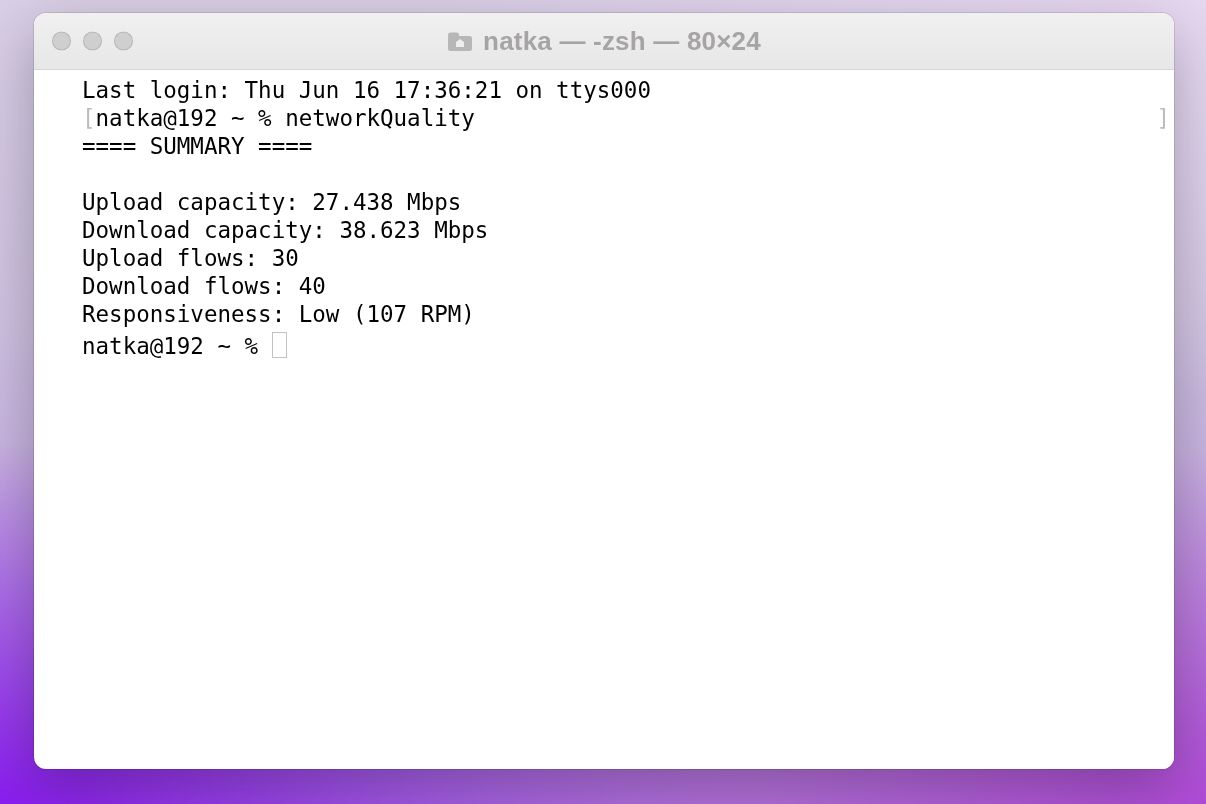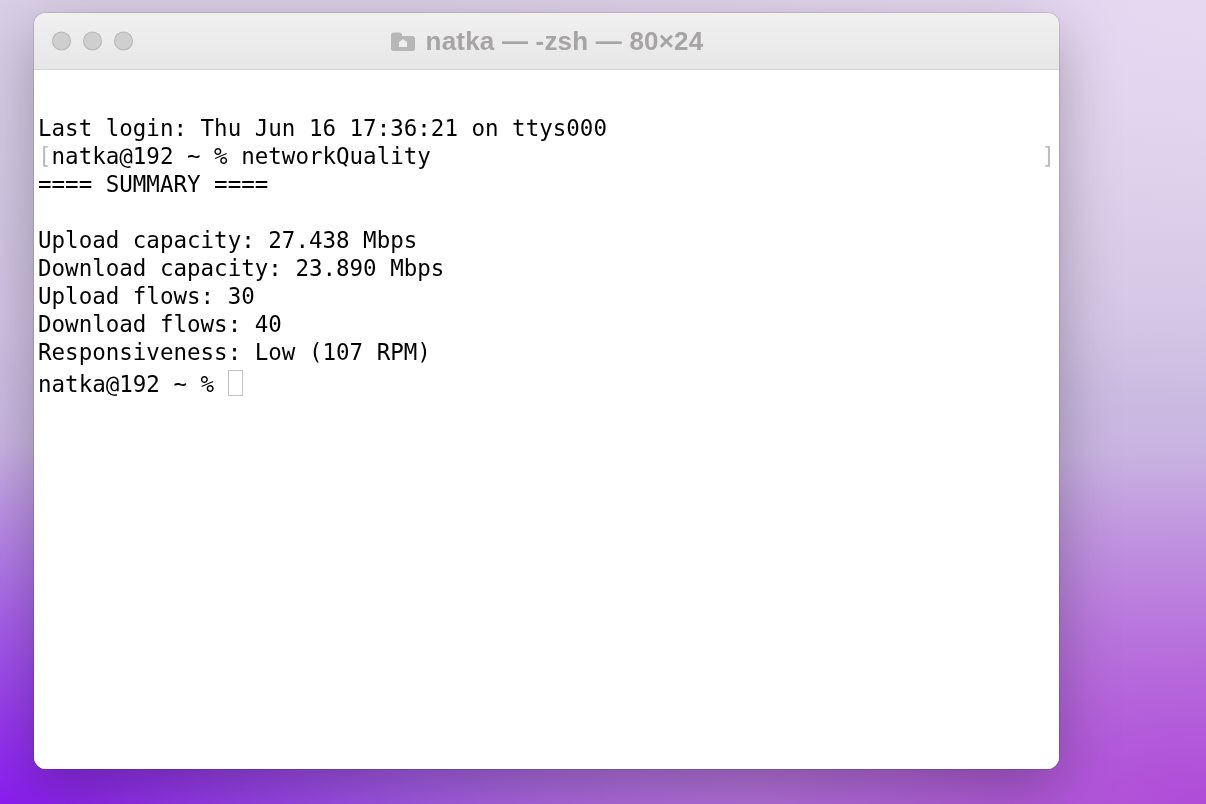--- a/index.html
+++ b/index.html
@@ -6,44 +6,44 @@
   
   .wallpaper{
     position:absolute;inset:0;
     background:
       radial-gradient(ellipse 120% 80% at 100% 100%, #b04bd8 0%, rgba(176,75,216,0) 55%),
       radial-gradient(ellipse 140% 100% at 0% 100%, #8a1df0 0%, rgba(138,29,240,0) 45%),
       radial-gradient(ellipse 120% 90% at 100% 0%, #e7d8f2 0%, rgba(231,216,242,0) 55%),
       linear-gradient(180deg,#d9cfe6 0%, #cfc2e2 40%, #b98ee0 100%);
   }
   .window{
-    position:absolute;left:34px;top:13px;width:1025px;height:756px;
+    position:absolute;left:34px;top:13px;width:1140px;height:756px;
     border-radius:12px;overflow:hidden;
     box-shadow:0 20px 60px rgba(0,0,0,.28),0 0 0 1px rgba(0,0,0,.1);
     background:#ffffff;
-    display:flex;flex-direction:column;gap:38px;
+    display:flex;flex-direction:column;
   }
   .titlebar{
     height:56px;flex:0 0 56px;
     background:linear-gradient(#f1f0f0,#e8e7e7);
     border-bottom:1px solid #d6d5d5;
     display:flex;align-items:center;position:relative;
   }
   .traffic{display:flex;gap:12px;position:absolute;left:18px;top:50%;transform:translateY(-50%);}
   .dot{width:17px;height:17px;border-radius:50%;background:#cfcfcf;border:1px solid rgba(0,0,0,.12);}
   .title-wrap{
     margin:0 auto;display:flex;align-items:center;gap:10px;
     color:#a6a4a4;font-weight:700;font-size:26px;letter-spacing:.2px;
   }
   .title-wrap svg{display:block;}
   .term-body{
     flex:1;background:#ffffff;position:relative;
     font-family:"SF Mono",ui-monospace,Menlo,Consolas,monospace;
     font-size:22.5px;line-height:28px;color:#000;
-    padding:6px 0 0 4px;white-space:pre;
+    padding:6px 0 0 4px;white-space:pre;margin-left:44px;
   }
   .bracket{color:#bcbcbc;}
   .cursor{
     display:inline-block;width:13px;height:24px;
     border:1.5px solid #c2c2c2;transform:translateY(4px);
   }
   .rbracket{position:absolute;top:34px;right:4px;color:#bcbcbc;}
 </style>
 </head>
 <body>
@@ -68,20 +68,20 @@
       </span>
       <span>natka — -zsh — 80×24</span>
     </div>
   </div>
 
   <div class="term-body"><span>Last login: Thu Jun 16 17:36:21 on ttys000</span>
 <span class="bracket">[</span><span>natka@192 ~ % </span><span>networkQuality</span><span class="rbracket">]</span>
 <span>==== SUMMARY ====</span>
 
 <span>Upload capacity: 27.438 Mbps</span>
-<span>Download capacity: 23.890 Mbps</span>
+<span>Download capacity: 38.623 Mbps</span>
 <span>Upload flows: 30</span>
 <span>Download flows: 40</span>
 <span>Responsiveness: Low (107 RPM)</span>
 <span>natka@192 ~ % </span><span class="cursor"></span>
 </div>
 
 </div>
 
 </body></html>

